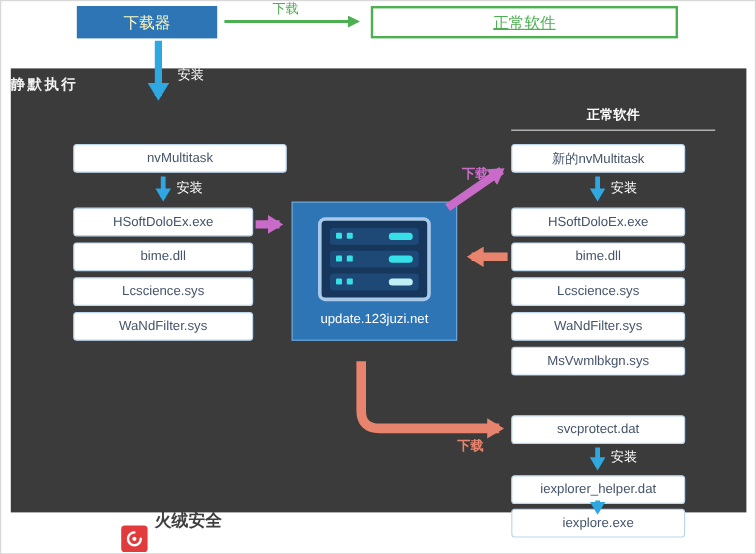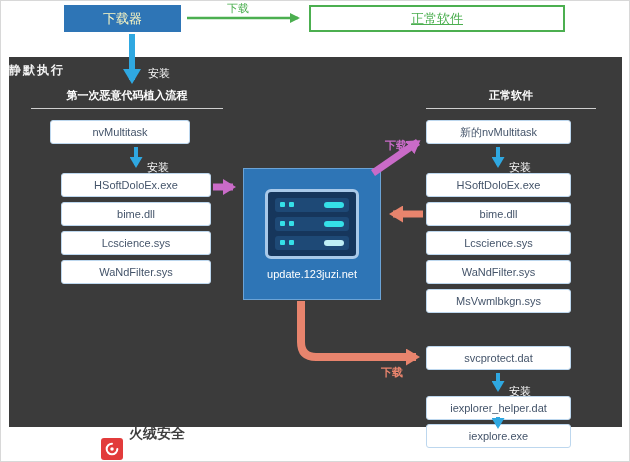--- a/index.html
+++ b/index.html
@@ -13,25 +13,25 @@
     color:#f2f2f2;font-size:12px;font-weight:bold;letter-spacing:2px;}
   .blue-box{position:absolute;background:#2e75b6;color:#fef9c3;font-size:13px;
     display:flex;align-items:center;justify-content:center;}
   .green-box{position:absolute;background:#ffffff;border:2px solid #4caf50;color:#4caf50;
     font-size:13px;display:flex;align-items:center;justify-content:center;box-sizing:border-box;text-decoration:underline;}
   .wbox{position:absolute;height:24px;background:#ffffff;border:1px solid #bdd7ee;border-radius:3px;
     box-sizing:border-box;color:#44546a;font-size:11px;display:flex;align-items:center;justify-content:center;}
   .col-header{position:absolute;color:#ffffff;font-size:11px;font-weight:bold;text-align:center;
     padding-bottom:5px;border-bottom:1px solid #cfcfcf;}
   .lbl{position:absolute;font-size:11px;line-height:1;}
-  .lbl.white{color:#ffffff;margin-top:10px;}
+  .lbl.white{color:#ffffff;}
   .lbl.green{color:#4caf50;}
   .lbl.pink{color:#c96bc8;font-weight:bold;}
   .lbl.salmon{color:#e8846d;font-weight:bold;}
-  .server{position:absolute;left:242px;top:167px;width:138px;height:132px;background:#2e75b6;
+  .server{position:absolute;left:242px;top:167px;width:138px;height:116px;background:#2e75b6;
     border:1px solid #6ba3d6;box-sizing:border-box;display:flex;flex-direction:column;
     align-items:center;justify-content:center;}
   .server-icon{border:3px solid #a9c9e9;border-radius:6px;background:#16365c;padding:6px 7px;
     display:flex;flex-direction:column;gap:5px;}
   .srow{background:#1e4976;border-radius:3px;height:14px;width:74px;display:flex;align-items:center;
     padding:0 5px;gap:4px;box-sizing:border-box;}
   .srow i{width:5px;height:5px;background:#35e0e8;border-radius:1px;}
   .srow b{margin-left:auto;width:20px;height:6px;background:#35e0e8;border-radius:3px;}
   .srow.last b{background:#bfeef5;}
   .server-label{margin-top:9px;color:#ffffff;font-size:11px;}
@@ -46,22 +46,21 @@
 <div class="canvas">
 
   <div class="panel"></div>
   <div class="panel-title">静默执行</div>
 
   <div class="blue-box" style="left:63px;top:4px;width:117px;height:27px">下载器</div>
   <div class="lbl green" style="left:226px;top:2px">下载</div>
   <div class="green-box" style="left:308px;top:4px;width:256px;height:27px">正常软件</div>
   <div class="lbl white" style="left:147px;top:57px">安装</div>
 
-  <div class="col-header" style="left:30px;top:87px;width:192px">第一次恶意代码植入流程</div>
-  <div class="wbox" style="left:49px;top:119px;width:140px">nvMultitask</div>
+  <div class="wbox" style="left:60px;top:119px;width:178px">nvMultitask</div>
   <div class="lbl white" style="left:146px;top:151px">安装</div>
   <div class="wbox" style="left:60px;top:172px;width:150px">HSoftDoloEx.exe</div>
   <div class="wbox" style="left:60px;top:201px;width:150px">bime.dll</div>
   <div class="wbox" style="left:60px;top:230px;width:150px">Lcscience.sys</div>
   <div class="wbox" style="left:60px;top:259px;width:150px">WaNdFilter.sys</div>
 
   <div class="server">
     <div class="server-icon">
       <div class="srow">
           <i></i>

